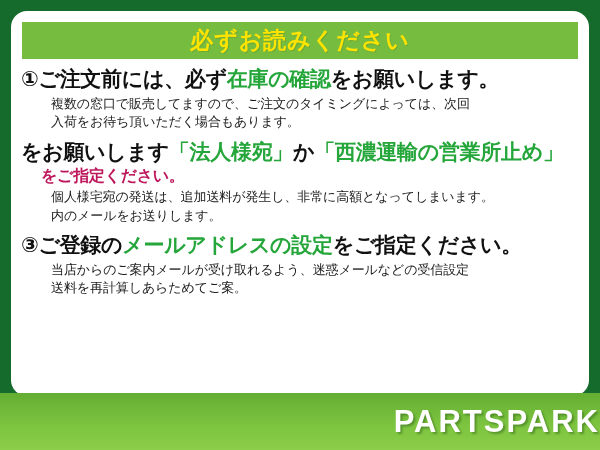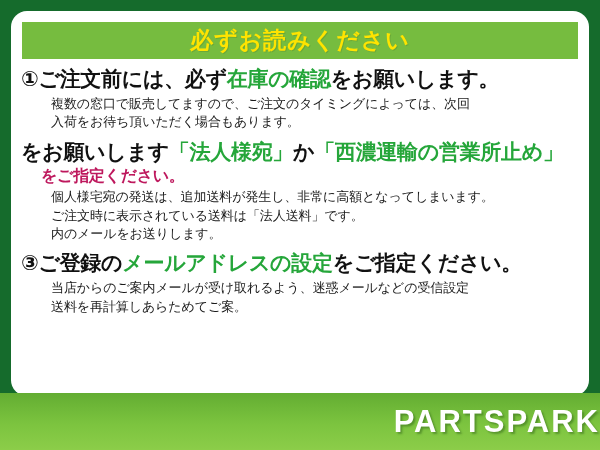--- a/index.html
+++ b/index.html
@@ -151,21 +151,20 @@
         </div>
       </div>
 
       <div class="item">
         <div class="item-head">
           <span>をお願いします</span><span class="hl">「法人様宛」</span><span>か</span><span class="hl">「西濃運輸の営業所止め」</span>
         </div>
         <div class="item-head-cont">をご指定ください。</div>
         <div class="item-body">
           <div class="bline">個人様宅宛の発送は、追加送料が発生し、非常に高額となってしまいます。</div>
-          <div class="bline">ご注文時に表示されている送料は「法人送料」です。</div>
           <div class="bline">内のメールをお送りします。</div>
         </div>
       </div>
 
       <div class="item">
         <div class="item-head">
           <span>③ご登録の</span><span class="hl">メールアドレスの設定</span><span>をご指定ください。</span>
         </div>
         <div class="item-body">
           <div class="bline">当店からのご案内メールが受け取れるよう、迷惑メールなどの受信設定</div>

